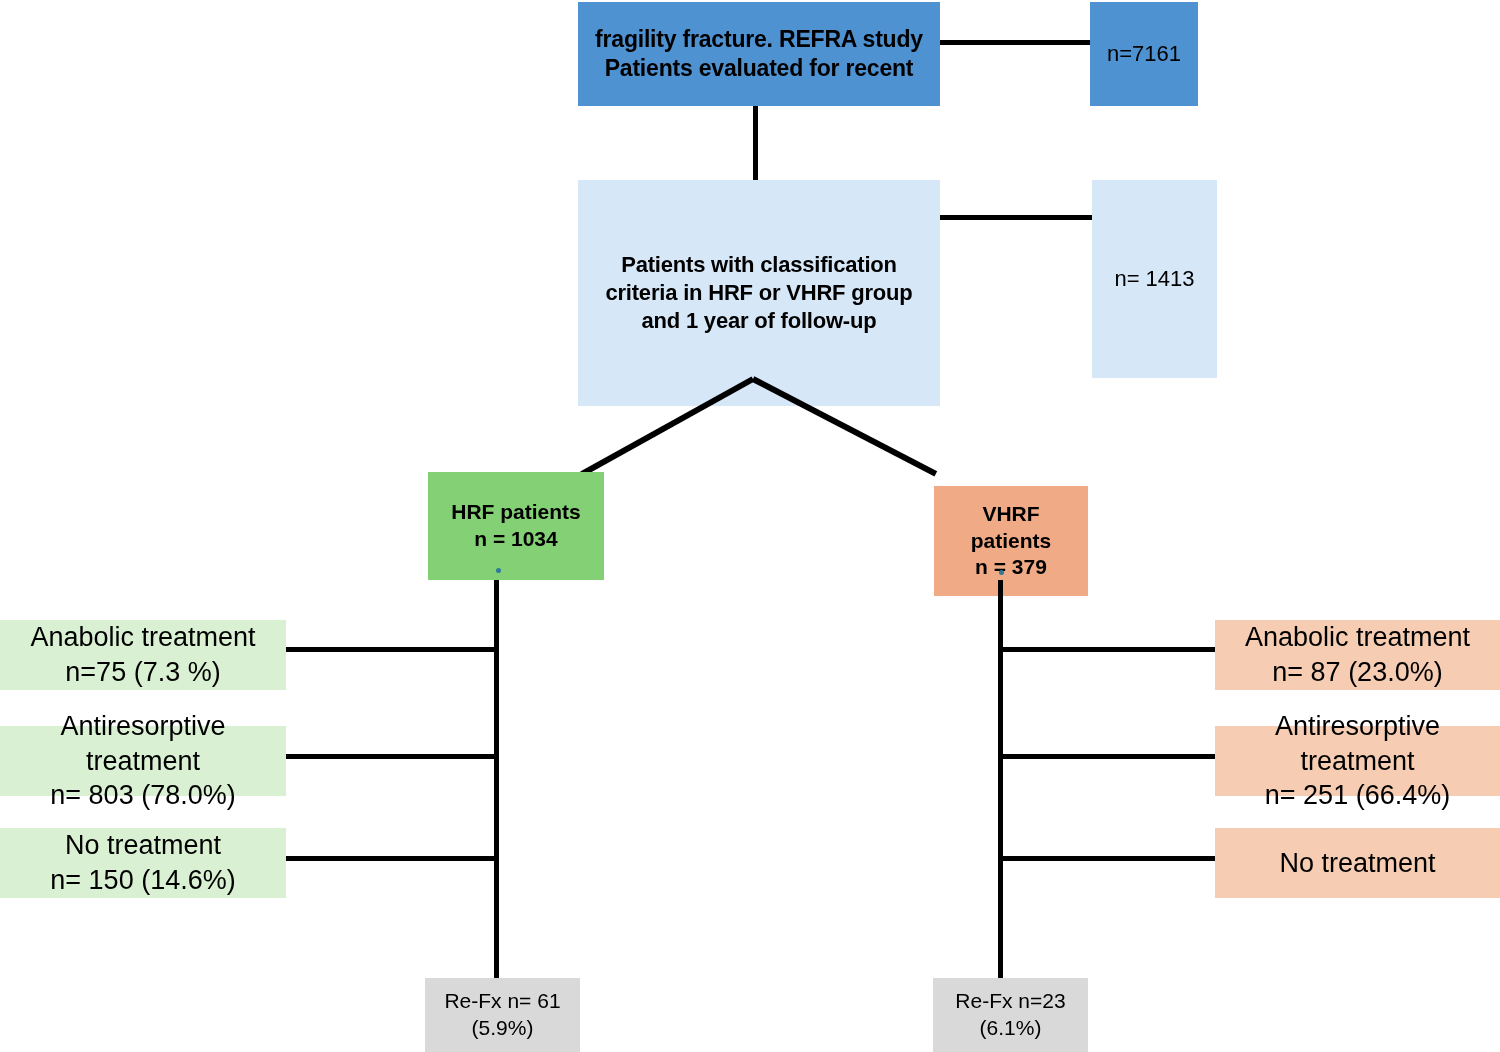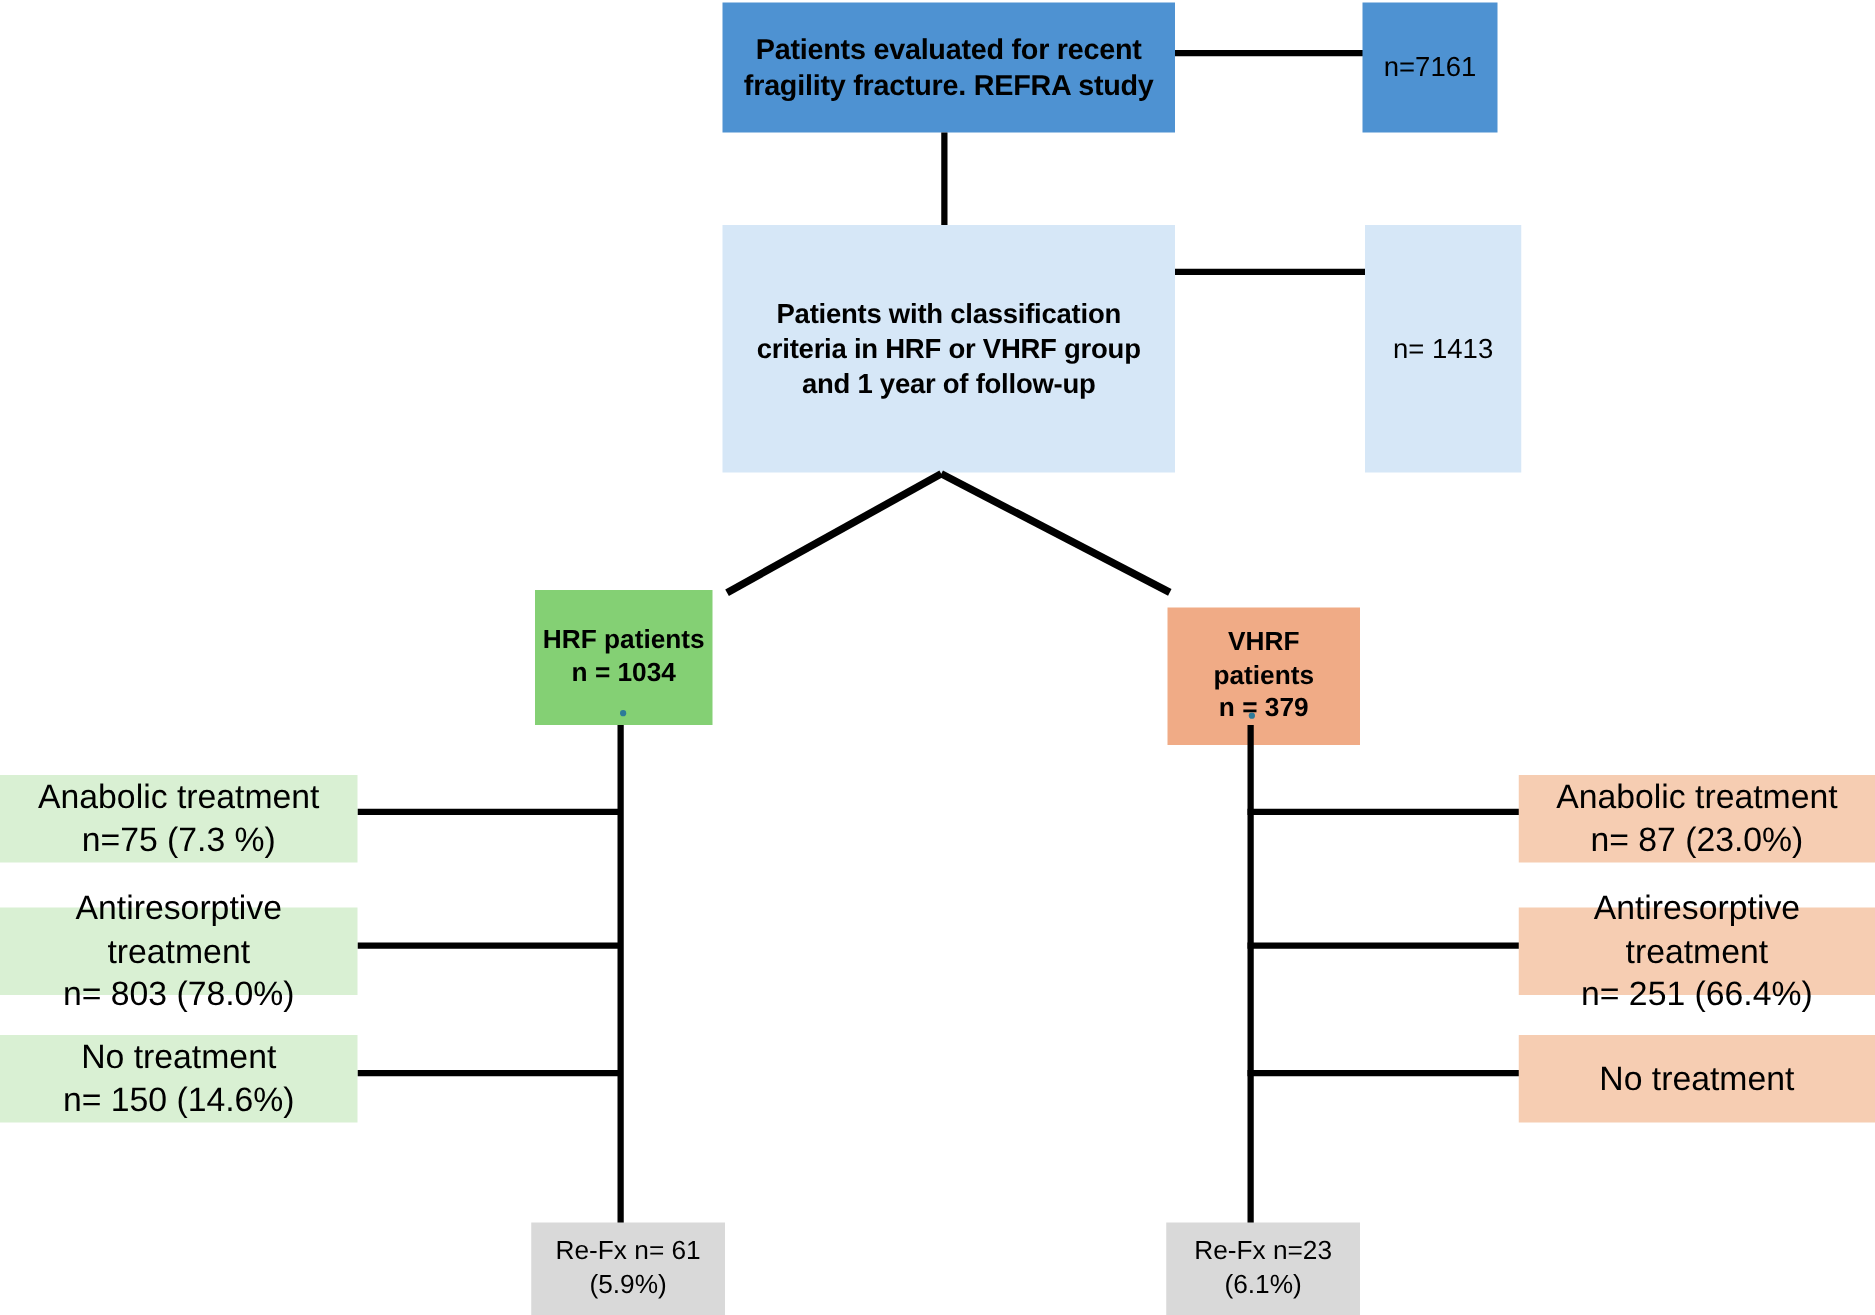--- a/index.html
+++ b/index.html
@@ -39,36 +39,36 @@
   #box-top-n {
     left: 1090px; top: 2px; width: 108px; height: 104px;
     background: #4e92d2;
     font-size: 22px;
     font-weight: normal;
     justify-content: center;
   }
 
   
   #box-second {
-    left: 578px; top: 180px; width: 362px; height: 198px;
+    left: 578px; top: 180px; width: 362px; height: 226px;
     background: #d6e7f7;
     font-weight: bold;
     font-size: 22px;
     letter-spacing: -0.2px;
   }
   #box-second-n {
     left: 1092px; top: 180px; width: 125px; height: 198px;
     background: #d6e7f7;
     font-size: 22px;
     font-weight: normal;
   }
 
   
   #box-hrf {
-    left: 428px; top: 472px; width: 142px; height: 108px;
+    left: 428px; top: 472px; width: 176px; height: 108px;
     background: #84d074;
     font-weight: bold;
     font-size: 21px;
   }
   #box-vhrf {
     left: 934px; top: 470px; width: 154px; height: 110px;
     background: #f0ab86;
     font-weight: bold;
     font-size: 21px;
     margin-top: 16px;
@@ -117,22 +117,22 @@
     background: #000000;
     transform-origin: 0 50%;
   }
 </style>
 </head>
 <body>
 
 <div id="canvas">
 
   <div class="box" id="box-top">
+    <span class="line">fragility fracture. REFRA study</span>
     <span class="line">Patients evaluated for recent</span>
-    <span class="line">fragility fracture. REFRA study</span>
   </div>
   <div class="conn h" style="left:940px; top:40px; width:152px;"></div>
   <div class="box" id="box-top-n">
     <span class="line">n=7161</span>
   </div>
 
   <div class="conn v" style="left:753px; top:106px; height:76px;"></div>
 
   <div class="box" id="box-second">
     <span class="line">Patients with classification</span>

